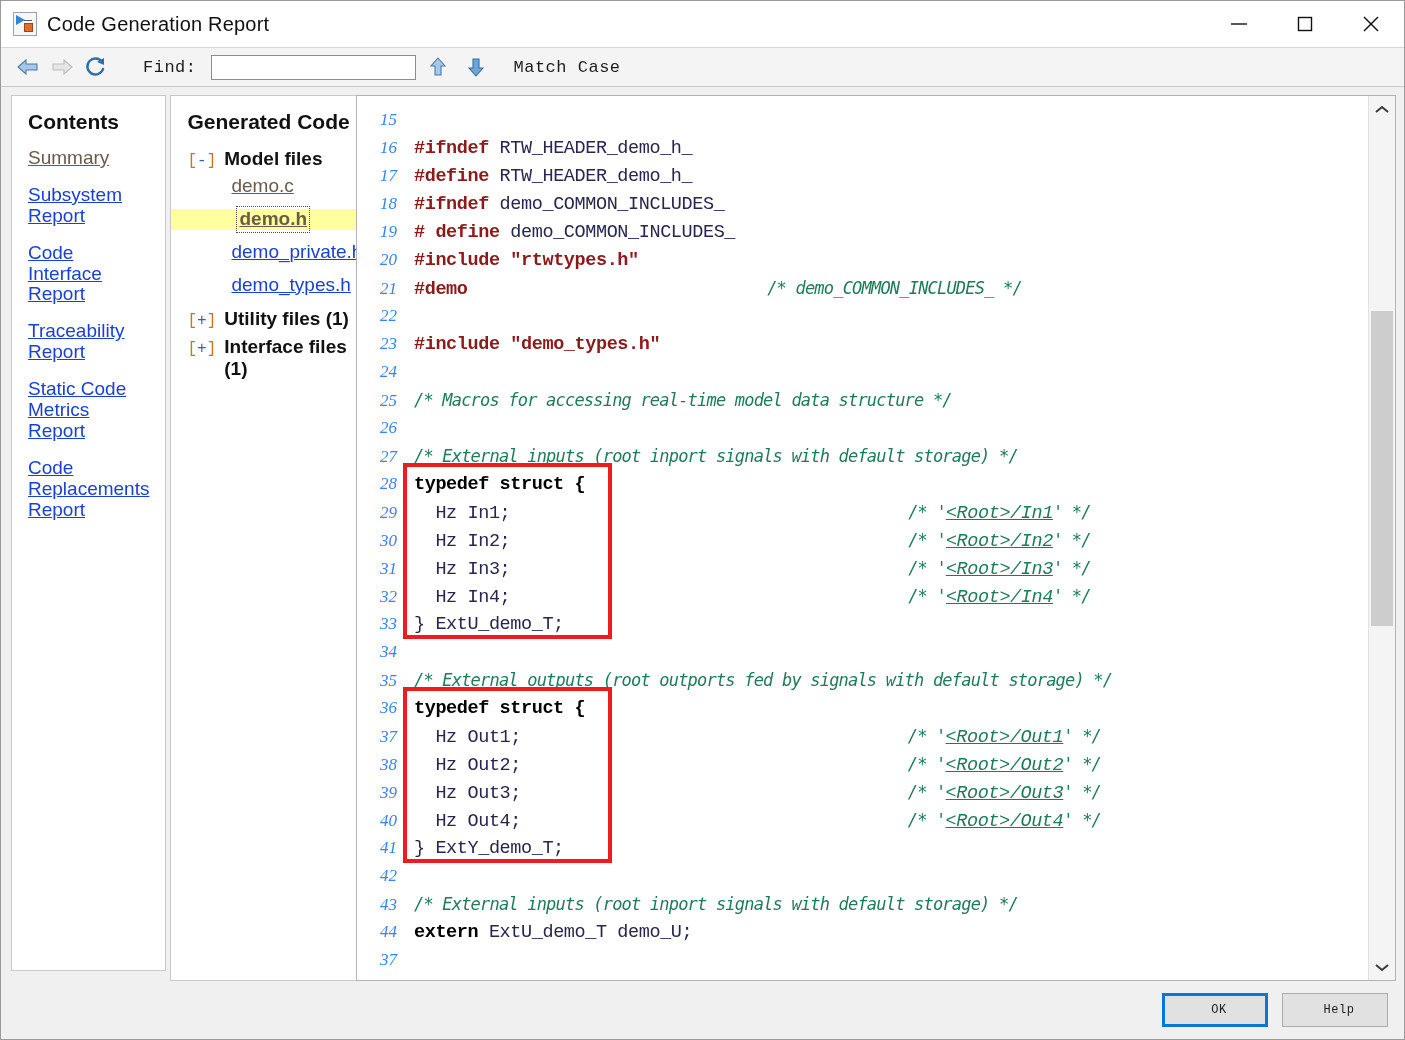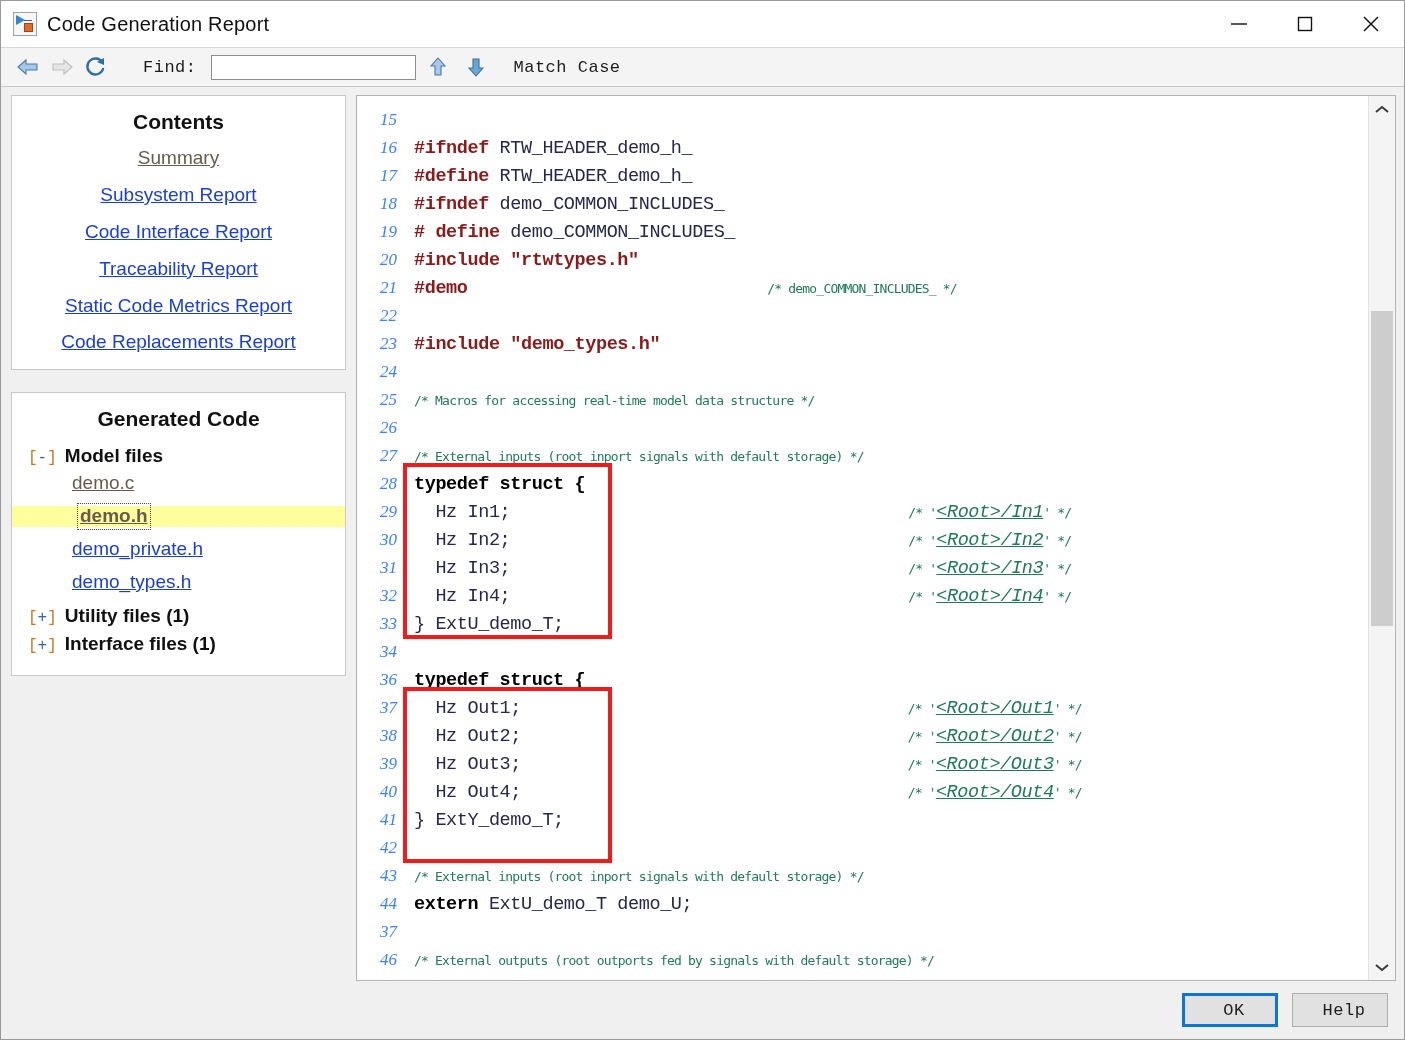--- a/index.html
+++ b/index.html
@@ -78,23 +78,22 @@
     font-size:17px;color:#1c1c1c;margin-left:22px;letter-spacing:.5px;
   }
   
   .body{
     flex:1 1 auto;display:flex;min-height:0;
     background:#f0f0f0;
     padding:8px 8px 0 10px;box-sizing:border-box;
   }
   .sidebar{
     width:335px;flex:0 0 335px;
-    display:flex;flex-direction:column;gap:12px;
+    display:flex;flex-direction:row;gap:4px;
     margin-right:10px;
-    text-align:center;
   }
   .panel{
     background:#ffffff;border:1px solid #c9c9c9;box-sizing:border-box;
     padding:14px 16px 14px 16px;
   }
   .panel.contents{margin-bottom:10px;}
   .panel-title{
     font-size:21px;font-weight:bold;color:#111;margin:0 0 14px 0;
     font-family:"Liberation Sans", sans-serif;
   }
@@ -150,21 +149,21 @@
   .code-txt{
     padding-left:17px;
     font-family:"Liberation Mono", monospace;
     font-size:18.5px;color:#1a1a3e;white-space:pre;
     letter-spacing:-0.4px;
   }
   .kw{color:#8b1a1a;font-weight:bold;}
   .kw2{color:#000000;font-weight:bold;}
   .id{color:#26264f;}
   .str{color:#8b1a1a;font-weight:bold;}
-  .cm{color:#1f7a57;font-family:"DejaVu Sans Mono", monospace;font-size:13px;letter-spacing:-0.8px;}
+  .cm{color:#1f7a57;font-style:italic;font-family:"DejaVu Sans Mono", monospace;font-size:17px;letter-spacing:-0.8px;}
   .cmlink{color:#1f7a57;text-decoration:underline;font-style:italic;}
   
   .redbox{
     position:absolute;border:4px solid #ef1c1c;box-sizing:border-box;
     pointer-events:none;
   }
   
   .vscroll{
     width:26px;flex:0 0 26px;background:#f4f4f4;border-left:1px solid #e2e2e2;
     position:relative;
@@ -178,22 +177,22 @@
   .sb-thumb{
     position:absolute;left:2px;width:22px;background:#cdcdcd;
   }
   
   .footer{
     height:58px;flex:0 0 58px;background:#f0f0f0;
     display:flex;align-items:center;justify-content:flex-end;
     padding-right:16px;box-sizing:border-box;gap:14px;
   }
   .btn{
-    width:96px;height:34px;background:#e1e1e1;border:1px solid #adadad;
-    font-family:"Liberation Mono", monospace;font-size:17px;color:#1c1c1c;
+    width:106px;height:34px;background:#e1e1e1;border:1px solid #adadad;
+    font-family:"Liberation Mono", monospace;font-size:12px;color:#1c1c1c;
     display:flex;align-items:center;justify-content:center;box-sizing:border-box;
     letter-spacing:.5px;
     padding-left:8px;
   }
   .btn.primary{border:3px solid #0a76d8;background:#e1e1e1;}
 </style>
 </head>
 <body>
 
 <div class="window">
@@ -318,20 +317,21 @@
             <div class="code-line"><span class="ln-num">25</span><span class="code-txt"><span class="cm">/* Macros for accessing real-time model data structure */</span></span></div>
             <div class="code-line"><span class="ln-num">26</span><span class="code-txt"></span></div>
             <div class="code-line"><span class="ln-num">27</span><span class="code-txt"><span class="cm">/* External inputs (root inport signals with default storage) */</span></span></div>
             <div class="code-line"><span class="ln-num">28</span><span class="code-txt"><span class="kw2">typedef struct {</span></span></div>
             <div class="code-line"><span class="ln-num">29</span><span class="code-txt"><span class="id">  Hz In1;</span><span style="display: inline-block; width: 397.8px;"></span><span class="cm">/* '</span><span class="cmlink">&lt;Root&gt;/In1</span><span class="cm">' */</span></span></div>
             <div class="code-line"><span class="ln-num">30</span><span class="code-txt"><span class="id">  Hz In2;</span><span style="display: inline-block; width: 397.8px;"></span><span class="cm">/* '</span><span class="cmlink">&lt;Root&gt;/In2</span><span class="cm">' */</span></span></div>
             <div class="code-line"><span class="ln-num">31</span><span class="code-txt"><span class="id">  Hz In3;</span><span style="display: inline-block; width: 397.8px;"></span><span class="cm">/* '</span><span class="cmlink">&lt;Root&gt;/In3</span><span class="cm">' */</span></span></div>
             <div class="code-line"><span class="ln-num">32</span><span class="code-txt"><span class="id">  Hz In4;</span><span style="display: inline-block; width: 397.8px;"></span><span class="cm">/* '</span><span class="cmlink">&lt;Root&gt;/In4</span><span class="cm">' */</span></span></div>
             <div class="code-line"><span class="ln-num">33</span><span class="code-txt"><span class="id">} ExtU_demo_T;</span></span></div>
             <div class="code-line"><span class="ln-num">34</span><span class="code-txt"></span></div>
+            <div class="code-line"><span class="ln-num">35</span><span class="code-txt"><span class="cm">/* External outputs (root outports fed by signals with default storage) */</span></span></div>
             <div class="code-line"><span class="ln-num">36</span><span class="code-txt"><span class="kw2">typedef struct {</span></span></div>
             <div class="code-line"><span class="ln-num">37</span><span class="code-txt"><span class="id">  Hz Out1;</span><span style="display: inline-block; width: 386.75px;"></span><span class="cm">/* '</span><span class="cmlink">&lt;Root&gt;/Out1</span><span class="cm">' */</span></span></div>
             <div class="code-line"><span class="ln-num">38</span><span class="code-txt"><span class="id">  Hz Out2;</span><span style="display: inline-block; width: 386.75px;"></span><span class="cm">/* '</span><span class="cmlink">&lt;Root&gt;/Out2</span><span class="cm">' */</span></span></div>
             <div class="code-line"><span class="ln-num">39</span><span class="code-txt"><span class="id">  Hz Out3;</span><span style="display: inline-block; width: 386.75px;"></span><span class="cm">/* '</span><span class="cmlink">&lt;Root&gt;/Out3</span><span class="cm">' */</span></span></div>
             <div class="code-line"><span class="ln-num">40</span><span class="code-txt"><span class="id">  Hz Out4;</span><span style="display: inline-block; width: 386.75px;"></span><span class="cm">/* '</span><span class="cmlink">&lt;Root&gt;/Out4</span><span class="cm">' */</span></span></div>
             <div class="code-line"><span class="ln-num">41</span><span class="code-txt"><span class="id">} ExtY_demo_T;</span></span></div>
             <div class="code-line"><span class="ln-num">42</span><span class="code-txt"></span></div>
             <div class="code-line"><span class="ln-num">43</span><span class="code-txt"><span class="cm">/* External inputs (root inport signals with default storage) */</span></span></div>
             <div class="code-line"><span class="ln-num">44</span><span class="code-txt"><span class="kw2">extern</span><span class="id"> ExtU_demo_T demo_U;</span></span></div>
             <div class="code-line"><span class="ln-num">37</span><span class="code-txt"></span></div>

